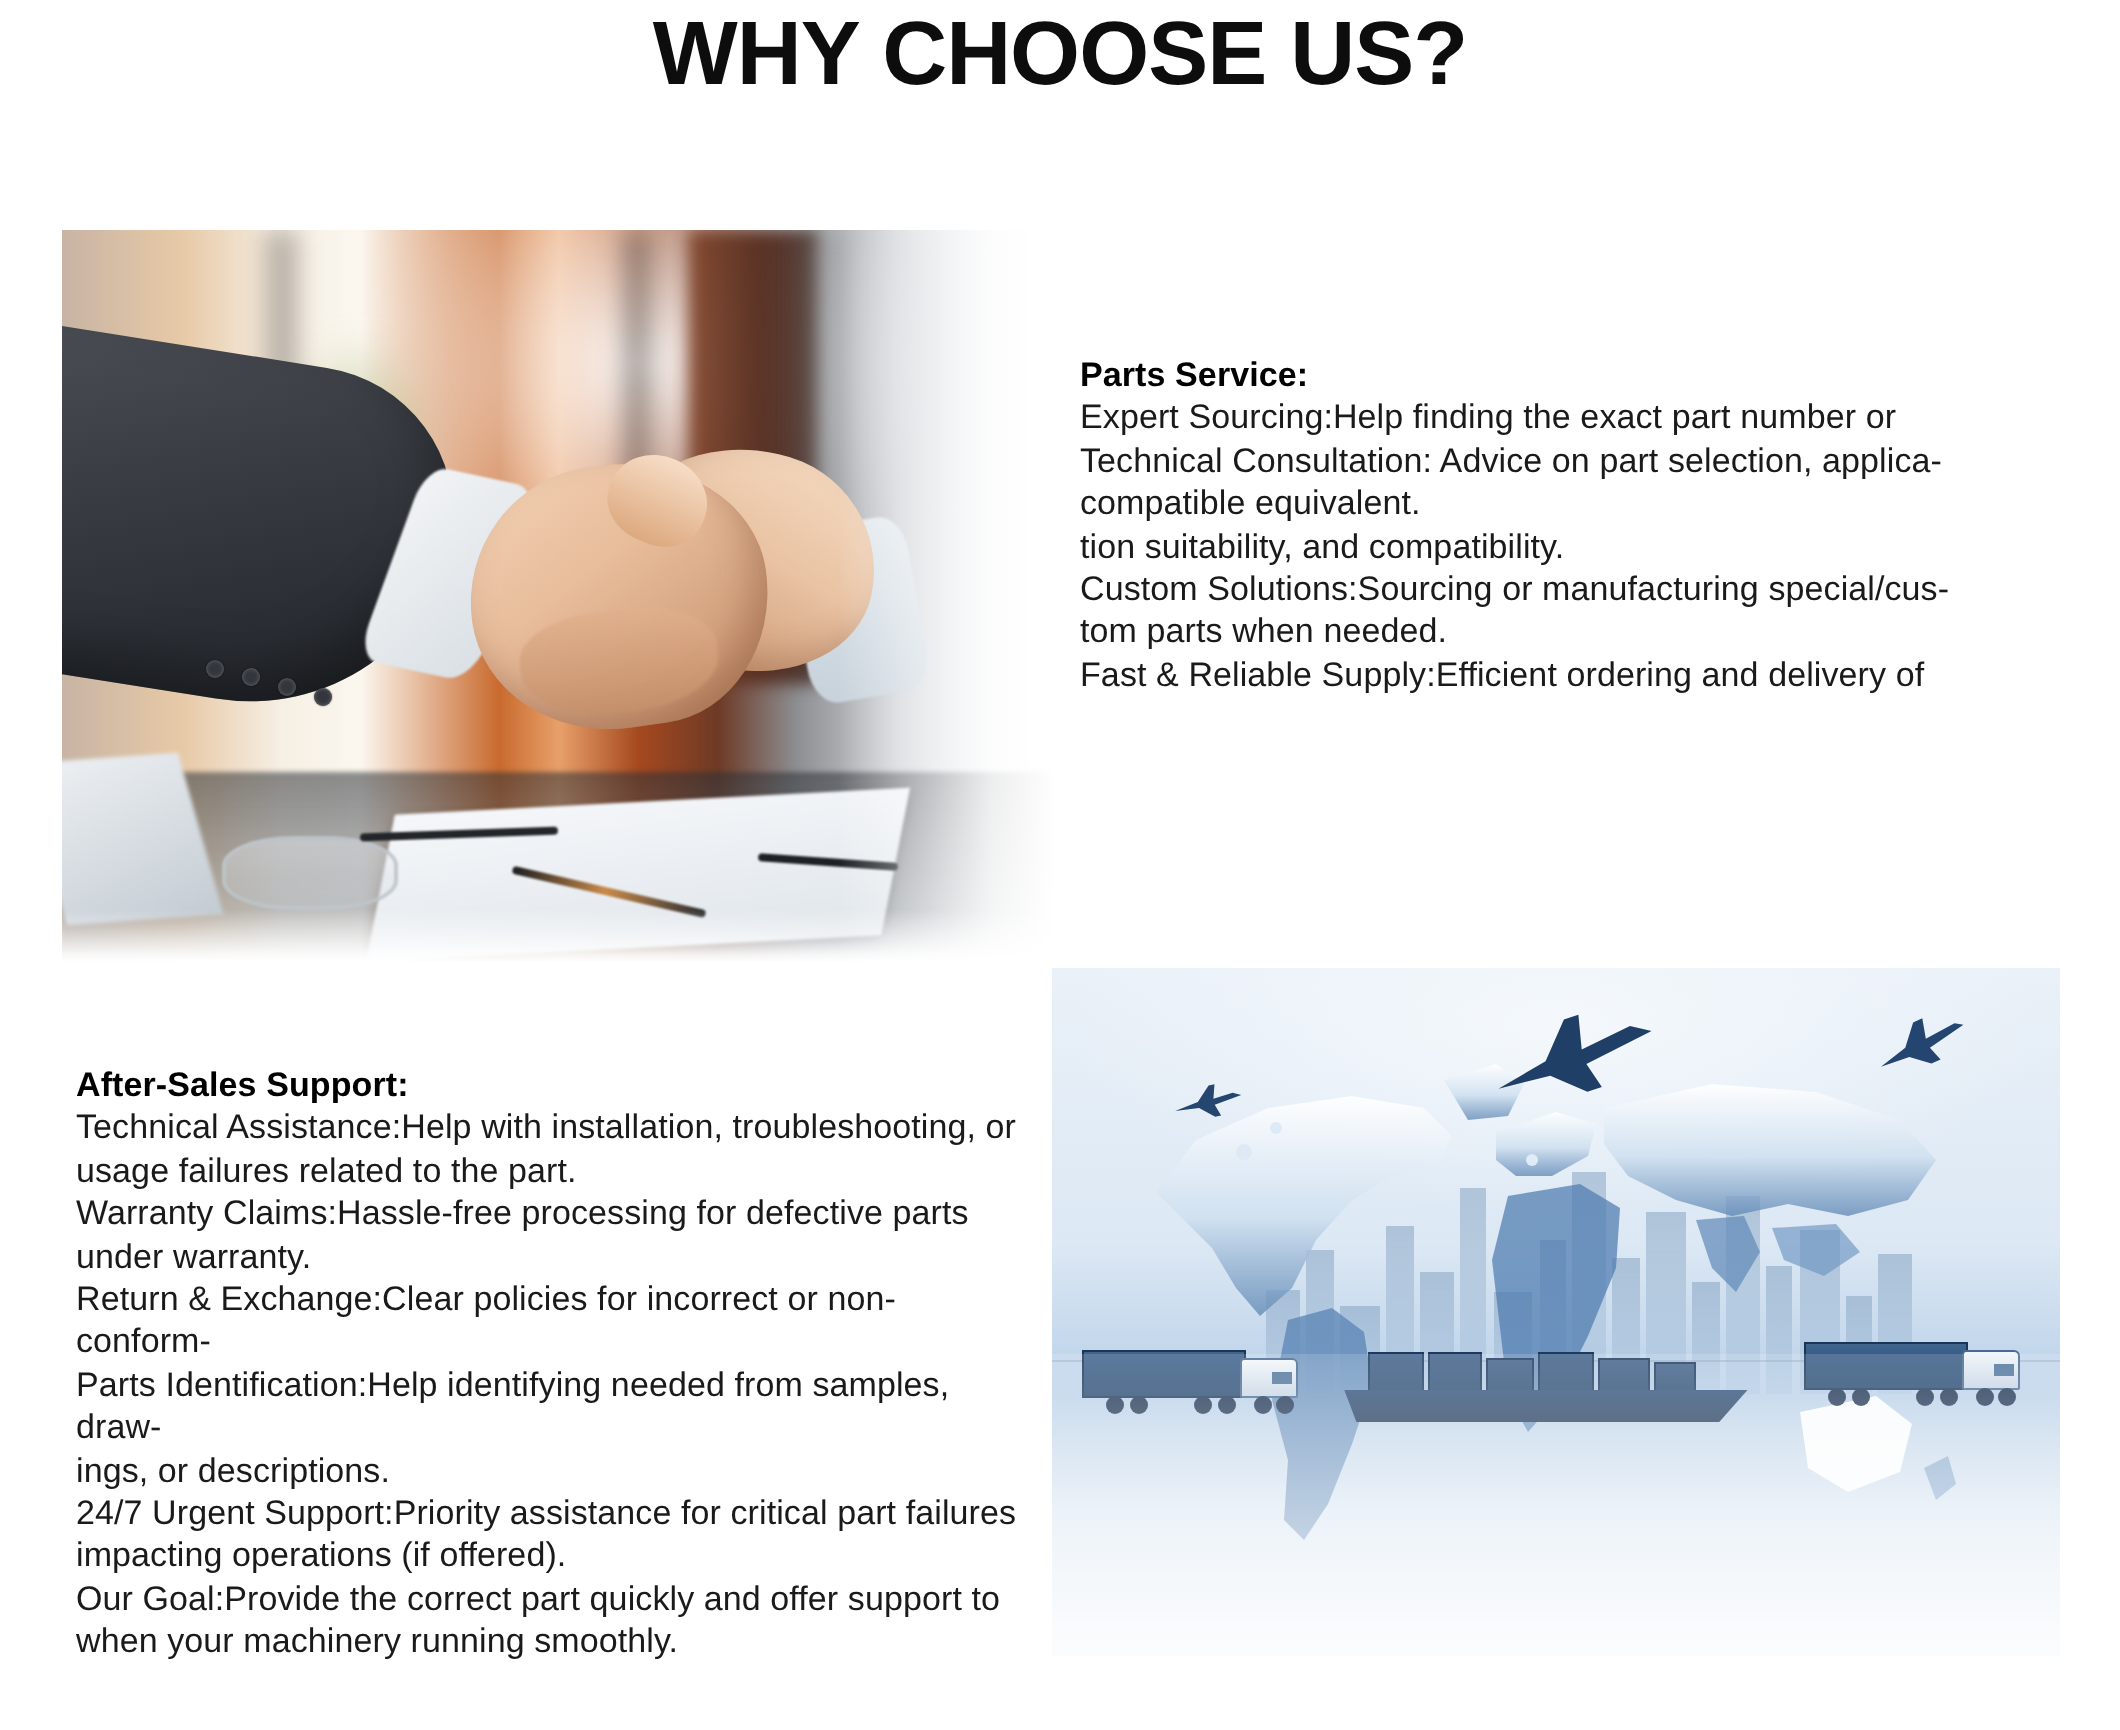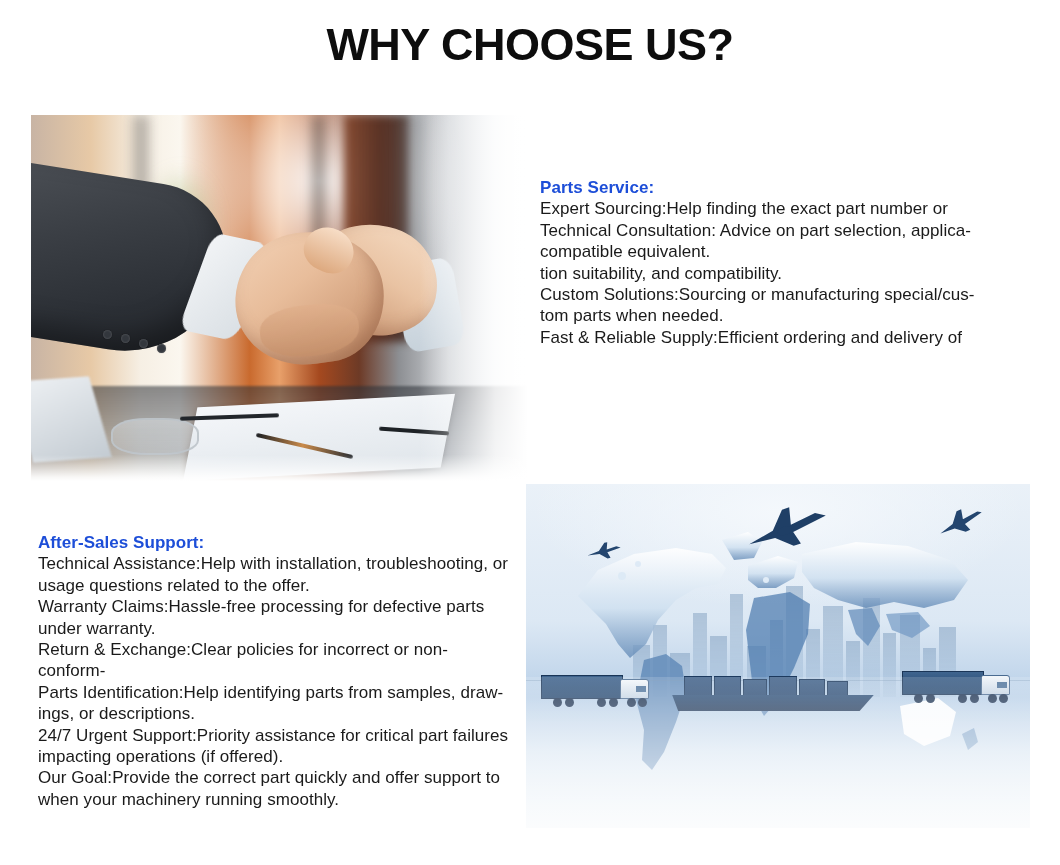--- a/index.html
+++ b/index.html
@@ -18,21 +18,20 @@
 
   
   .header {
     position: absolute;
     top: 0; left: 0;
     width: 1060px;
     text-align: center;
   }
   .page-title {
     margin: 0;
-    padding-top: 18px;
     font-size: 45px;
     font-weight: 700;
     letter-spacing: -0.5px;
     color: #0d0d0d;
     line-height: 1.18;
     font-family: "Liberation Sans", sans-serif;
   }
   .page-subtitle {
     margin: 0;
     padding-top: 6px;
@@ -346,21 +345,21 @@
   
   .textblock {
     position: absolute;
     color: #1a1a1a;
     font-size: 17px;
     line-height: 21.4px;
     letter-spacing: 0.05px;
   }
   .textblock .heading {
     display: block;
-    color: #1d4ed8;
+    color: #000000;
     font-weight: 700;
     font-size: 17px;
     line-height: 21.4px;
   }
   .textblock p { margin: 0; }
   .block-parts-service {
     left: 540px;
     top: 177px;
     width: 495px;
   }
@@ -418,25 +417,25 @@
   <p>compatible equivalent.</p>
   <p>tion suitability, and compatibility.</p>
   <p>Custom Solutions:Sourcing or manufacturing special/cus-</p>
   <p>tom parts when needed.</p>
   <p>Fast &amp; Reliable Supply:Efficient ordering and delivery of</p>
 </div>
 
 <div class="textblock block-after-sales">
   <span class="heading">After-Sales Support:</span>
   <p>Technical Assistance:Help with installation, troubleshooting, or</p>
-  <p>usage questions related to the offer.</p>
+  <p>usage failures related to the part.</p>
   <p>Warranty Claims:Hassle-free processing for defective parts</p>
   <p>under warranty.</p>
   <p>Return &amp; Exchange:Clear policies for incorrect or non-conform-</p>
-  <p>Parts Identification:Help identifying parts from samples, draw-</p>
+  <p>Parts Identification:Help identifying needed from samples, draw-</p>
   <p>ings, or descriptions.</p>
   <p>24/7 Urgent Support:Priority assistance for critical part failures</p>
   <p>impacting operations (if offered).</p>
   <p>Our Goal:Provide the correct part quickly and offer support to</p>
   <p>when your machinery running smoothly.</p>
 </div>
 
 <div class="photo-logistics" title="Blue-toned global logistics composite: world map with cargo airplanes, semi trucks, a container ship and a city skyline">
   <div class="lg-sky"></div>
 

